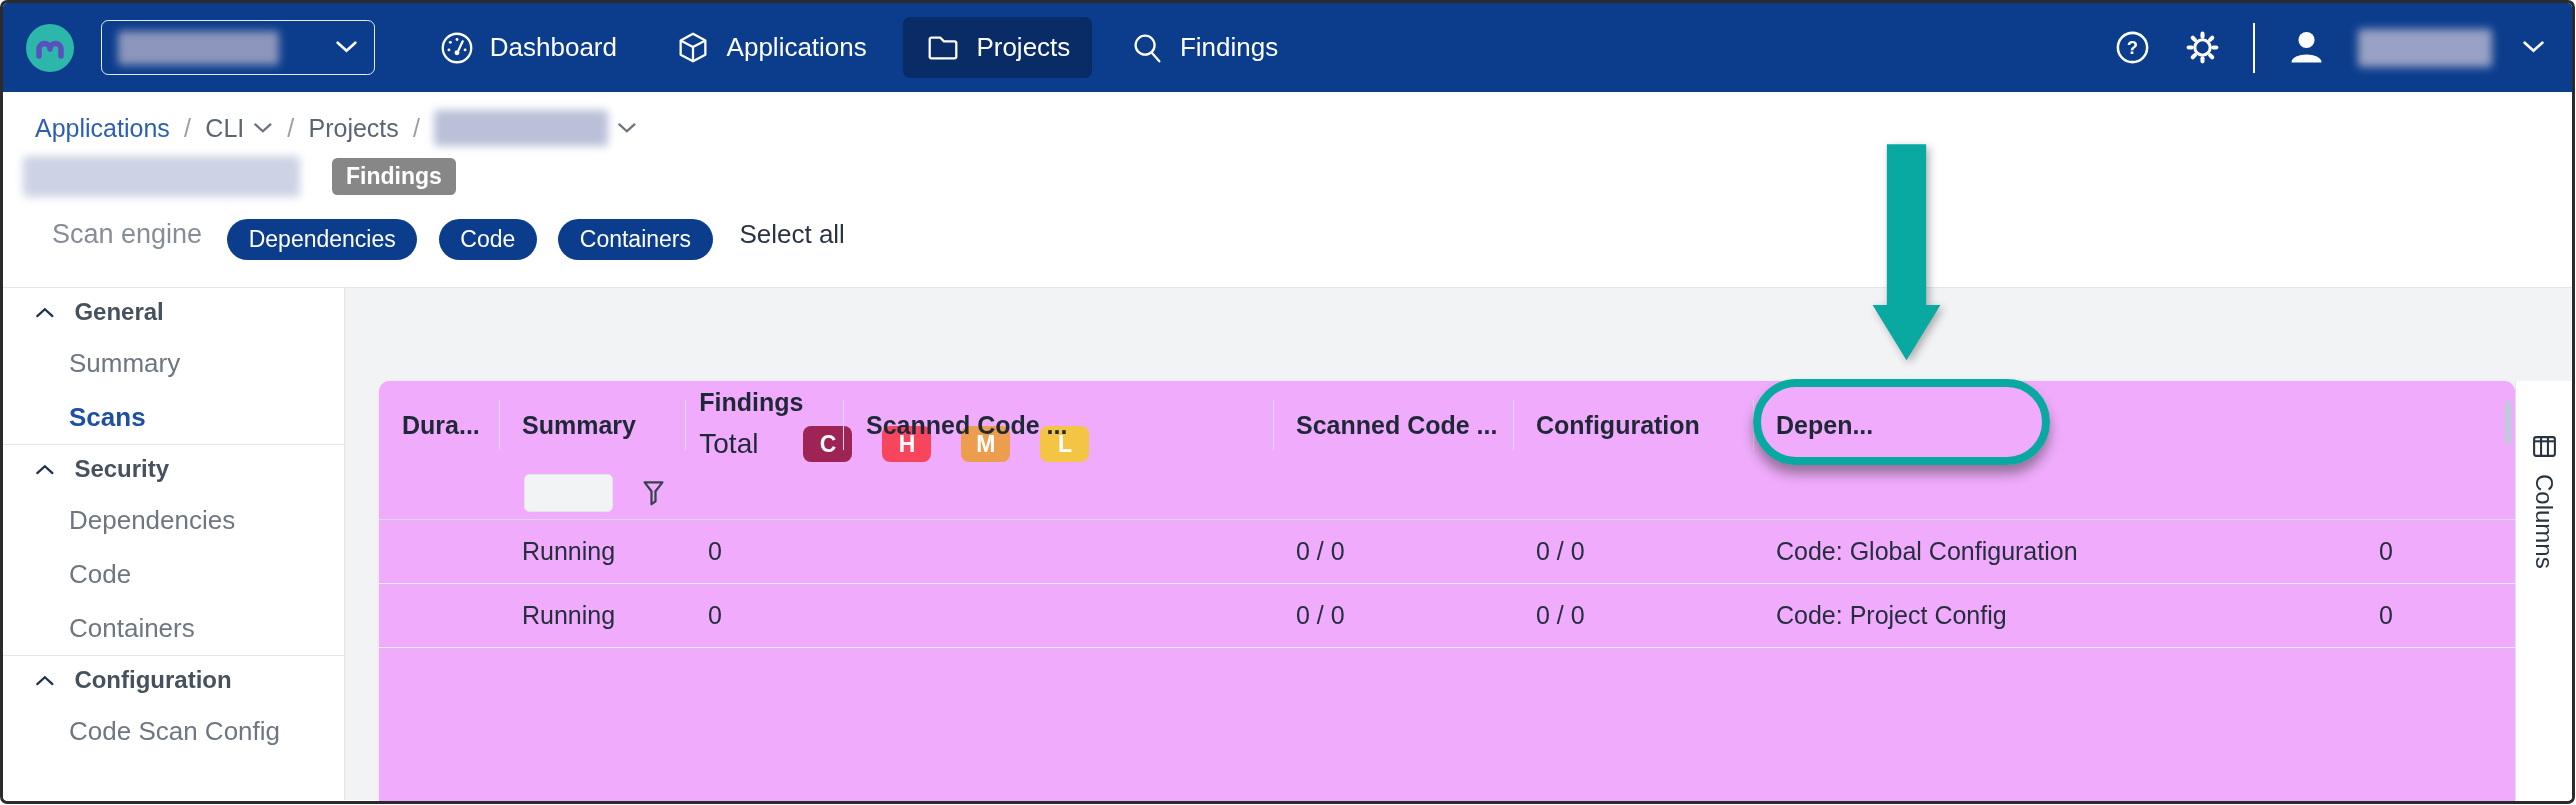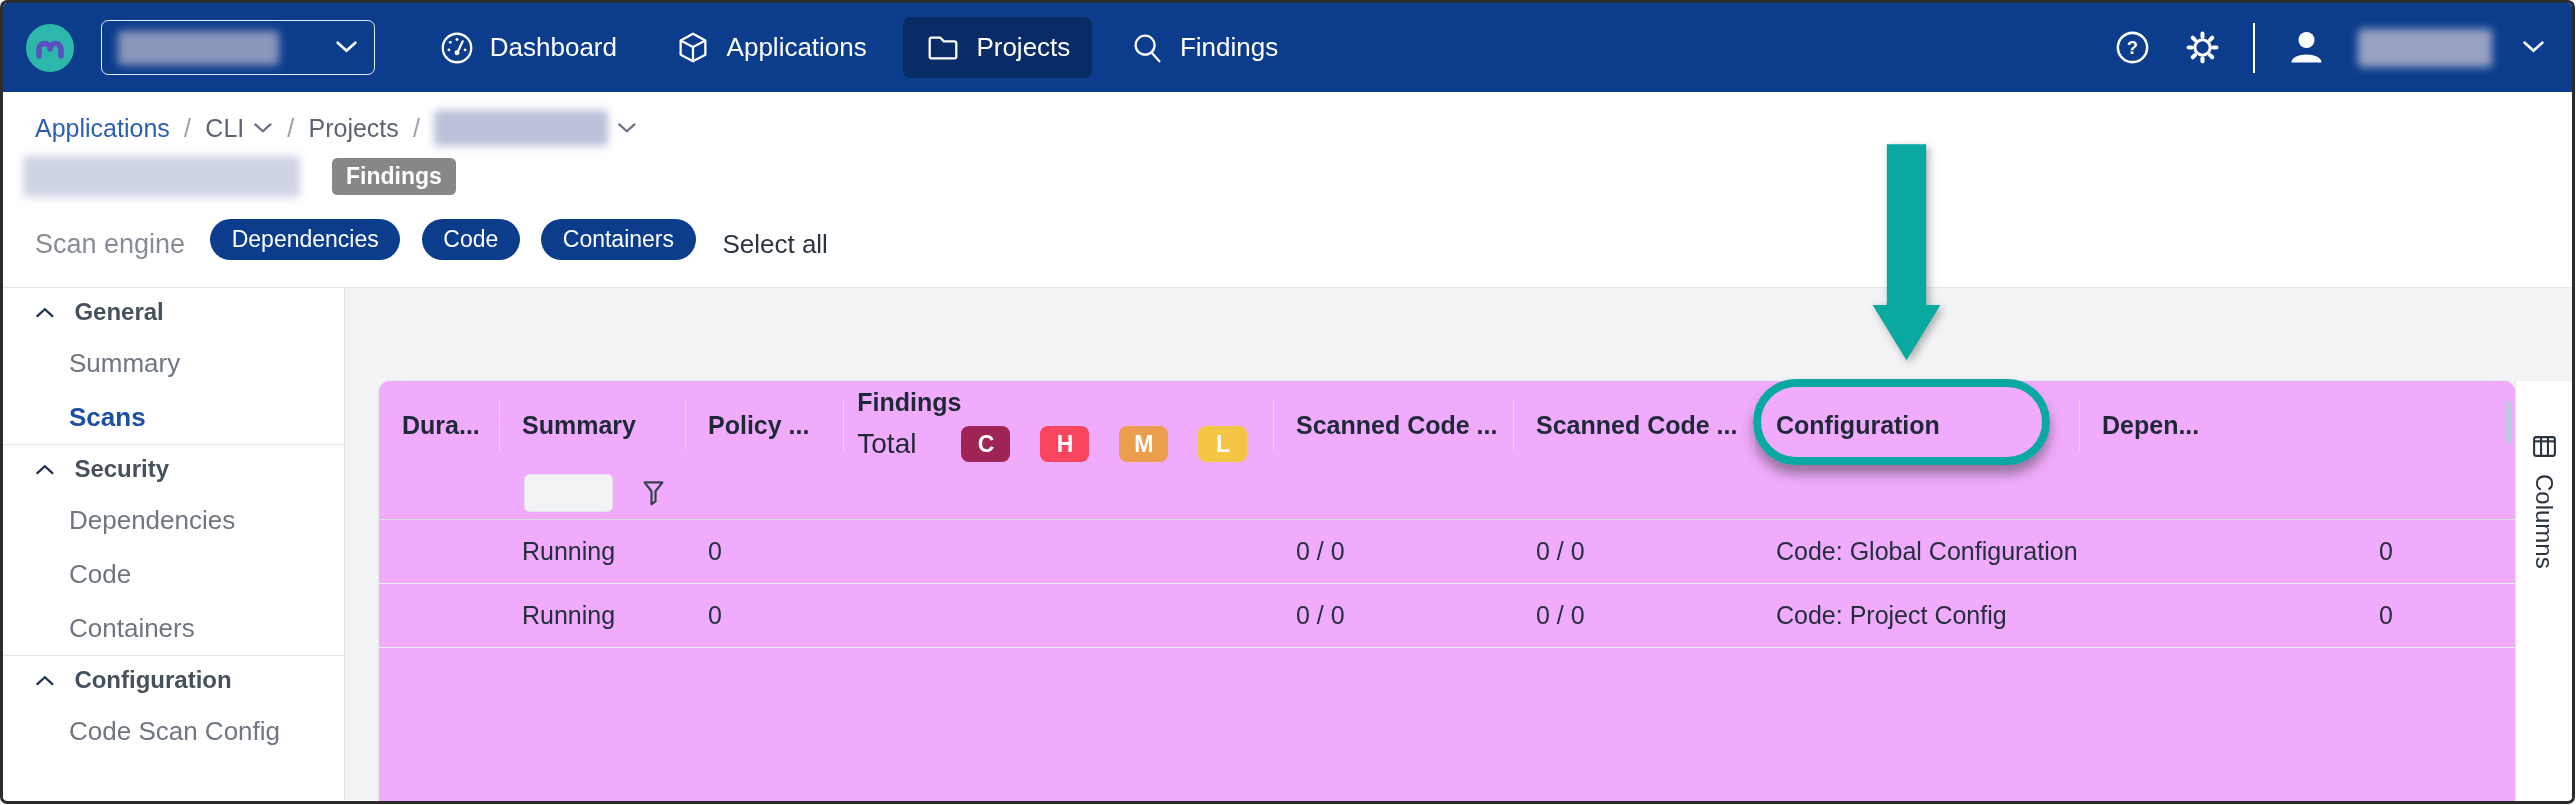--- a/index.html
+++ b/index.html
@@ -23,21 +23,21 @@
   
   .subheader{position:relative;height:195px;background:#fff;}
   .breadcrumb{position:absolute;left:32px;top:18px;display:flex;align-items:center;gap:14.3px;font-size:25px;}
   .bc-link{color:#2c5fb0;cursor:pointer;}
   .bc-sep{color:#9aa0a8;}
   .bc-item{color:#5c6672;display:flex;align-items:center;gap:9px;}
   .bc-redact{width:174px;height:36px;background:#b9c0d8;}
   .project-row{position:absolute;left:19.7px;top:64px;display:flex;align-items:center;gap:32px;}
   .name-redact{width:277px;height:41px;background:#cdd3e4;}
   .type-badge{background:#878787;color:#fff;font-weight:bold;font-size:23px;padding:5.4px 14.3px;border-radius:5.4px;}
-  .scan-row{position:absolute;left:32px;top:127px;display:flex;align-items:flex-end;gap:21.5px;}
+  .scan-row{position:absolute;left:49px;top:127px;display:flex;align-items:flex-start;gap:21.5px;}
   .scan-label{color:#868d98;font-size:27px;margin-right:3.6px;}
   .pill{background:#0c3d8d;color:#fff;font-size:23px;padding:7.2px 21.5px;border-radius:894px;cursor:pointer;}
   .select-all{color:#2b3442;font-size:26px;margin-left:5.4px;cursor:pointer;}
 
   
   .body-row{display:flex;height:513px;}
   .sidebar{width:342px;box-sizing:border-box;background:#fff;border-top:0.9px solid #e4e6ea;border-right:0.9px solid #e2e4e8;}
   .side-head{height:48px;display:flex;align-items:center;gap:19.7px;padding-left:32px;color:#46515e;font-weight:bold;font-size:24px;cursor:pointer;}
   .side-item{height:54px;display:flex;align-items:center;padding-left:66px;color:#6e7681;font-size:26px;cursor:pointer;}
   .side-item.active{color:#1d4fa3;font-weight:bold;}
@@ -223,21 +223,20 @@
       </div>
       <div class="side-item">Code Scan Config</div>
     </aside>
 
     <main class="main">
 
       <div class="card">
         <div class="grid thead">
           <div class="th">Dura...</div>
           <div class="th sep">Summary</div>
-          <div class="th sep">Policy ...</div>
           <div class="th sep th-findings">
             <span>Findings</span>
             <span class="findings-row">
               <span class="total-label">Total</span>
               <span class="sev" style="background-color: rgb(158, 36, 86);">C</span>
               <span class="sev" style="background-color: rgb(248, 69, 94);">H</span>
               <span class="sev" style="background-color: rgb(236, 158, 78);">M</span>
               <span class="sev" style="background-color: rgb(244, 196, 69);">L</span>
             </span>
           </div>

